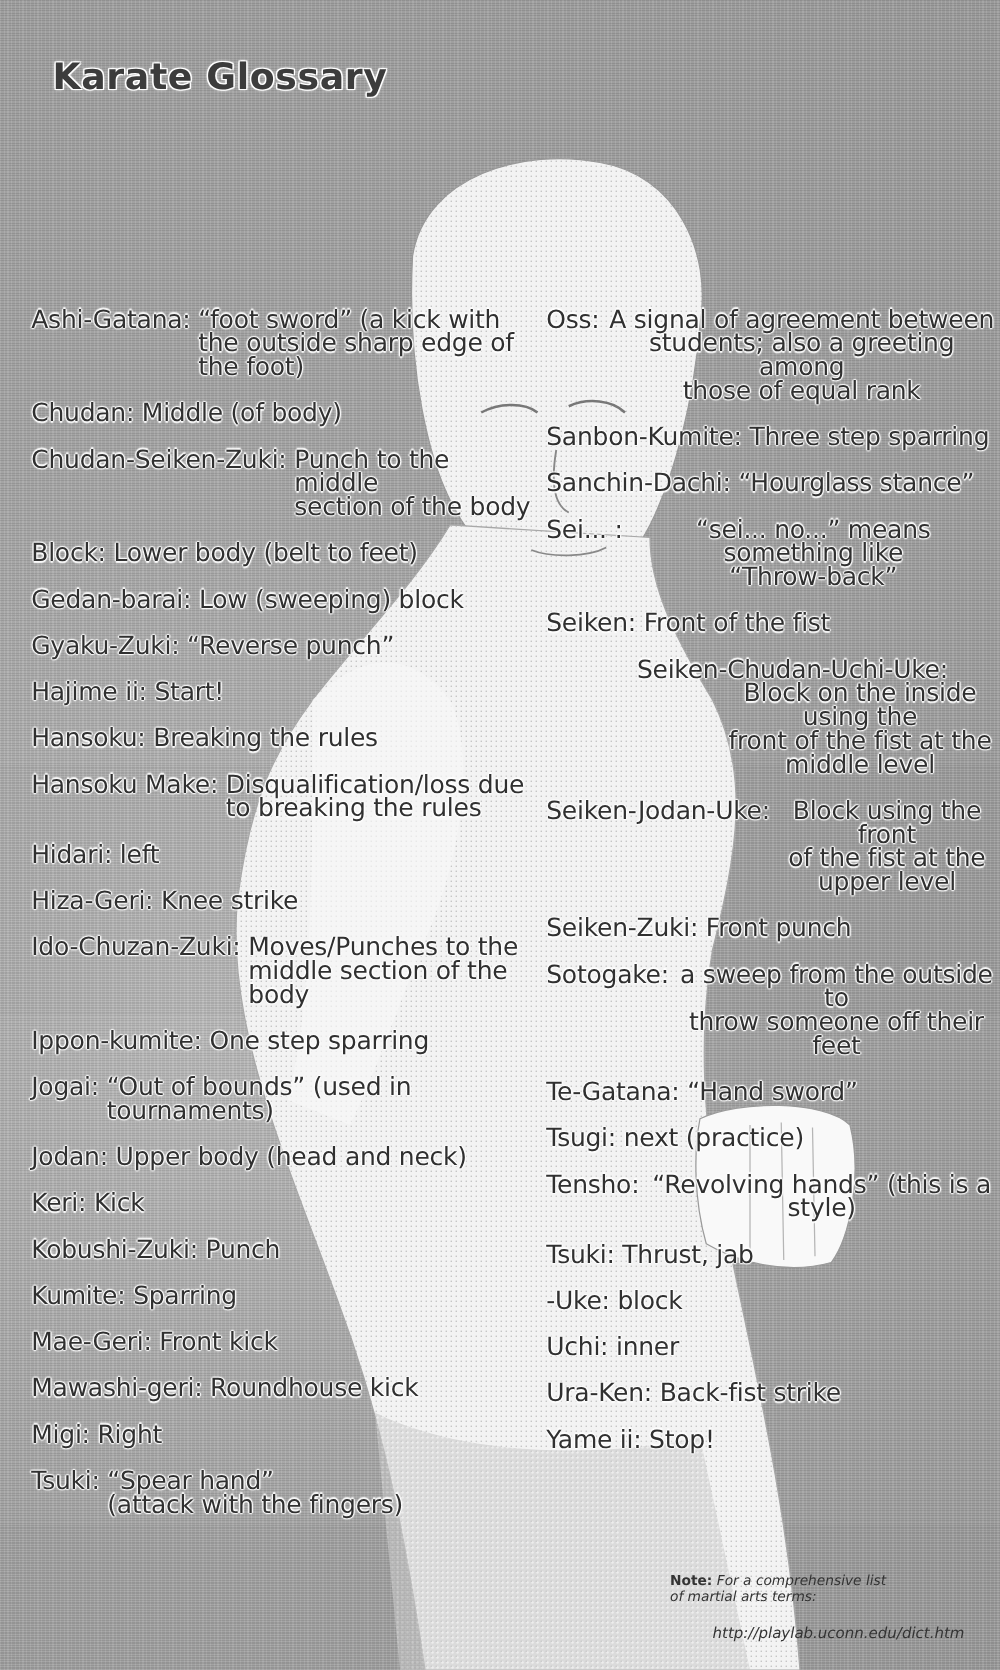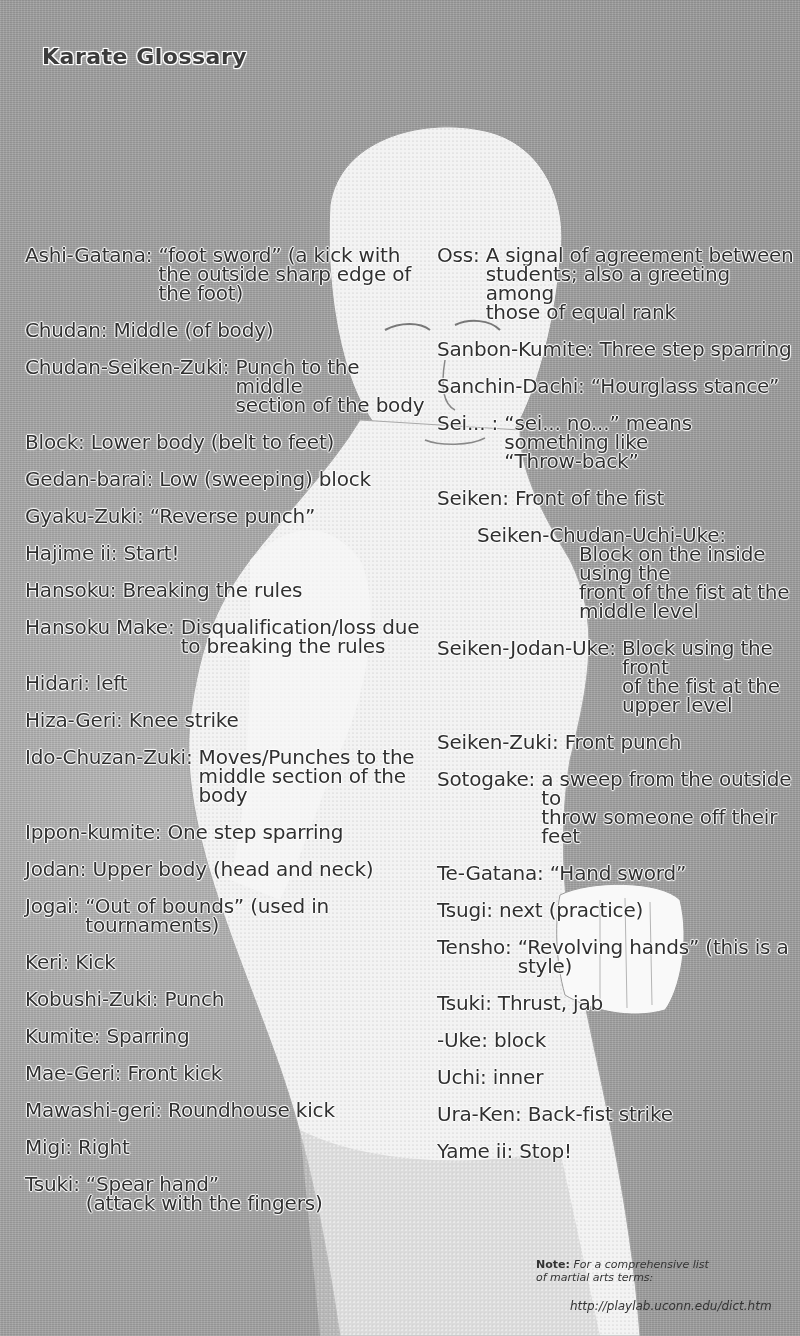--- a/index.html
+++ b/index.html
@@ -14,26 +14,26 @@
       background:
         repeating-linear-gradient(0deg, rgba(255,255,255,0.07) 0 1px, rgba(0,0,0,0.05) 1px 2px),
         repeating-linear-gradient(90deg, rgba(255,255,255,0.06) 0 1px, rgba(0,0,0,0.04) 1px 3px),
         radial-gradient(ellipse at 20% 60%, #b9b9b9 0%, #a3a3a3 40%, #999 100%);
     }
     
     .figure { position: absolute; inset: 0; pointer-events: none; }
     .title {
       position: absolute; left: 42px; top: 44px;
       font-family: "DejaVu Sans", sans-serif; font-weight: bold;
-      font-size: 22px; letter-spacing: 0.5px; color: #3c3c3c;
+      font-size: 29px; letter-spacing: 0.5px; color: #3c3c3c;
       text-shadow: 0 0 2px #fff, 0 0 3px #fff, 1px 1px 0 #fff, -1px -1px 0 #fff, 1px -1px 0 #fff, -1px 1px 0 #fff;
     }
     .col { position: absolute; top: 246px; }
     .col.left { left: 25px; width: 400px; }
-    .col.right { left: 437px; width: 360px; }
+    .col.right { left: 437px; width: 360px; text-align: center; }
     .entry {
       display: flex; font-size: 20px; line-height: 19px;
       margin-bottom: 18px; color: #303030;
       text-shadow: 0 0 2px #fff, 1px 0 1px #fff, -1px 0 1px #fff, 0 1px 1px #fff, 0 -1px 1px #fff;
       letter-spacing: -0.2px;
     }
     .term { white-space: nowrap; flex: none; }
     .term::after { content: " "; white-space: pre; }
     .def { white-space: pre-line; }
     .entry.block { flex-direction: column; margin-left: 40px; }
@@ -134,26 +134,26 @@
     <div class="entry">
         <span class="term">Ido-Chuzan-Zuki:</span>
         <span class="def">Moves/Punches to the
 middle section of the body</span>
       </div>
     <div class="entry">
         <span class="term">Ippon-kumite:</span>
         <span class="def">One step sparring</span>
       </div>
     <div class="entry">
+        <span class="term">Jogai:</span>
+        <span class="def">“Out of bounds” (used in tournaments)</span>
+      </div>
+    <div class="entry">
         <span class="term">Jodan:</span>
         <span class="def">Upper body (head and neck)</span>
-      </div>
-    <div class="entry">
-        <span class="term">Jogai:</span>
-        <span class="def">“Out of bounds” (used in tournaments)</span>
       </div>
     <div class="entry">
         <span class="term">Keri:</span>
         <span class="def">Kick</span>
       </div>
     <div class="entry">
         <span class="term">Kobushi-Zuki:</span>
         <span class="def">Punch</span>
       </div>
     <div class="entry">

